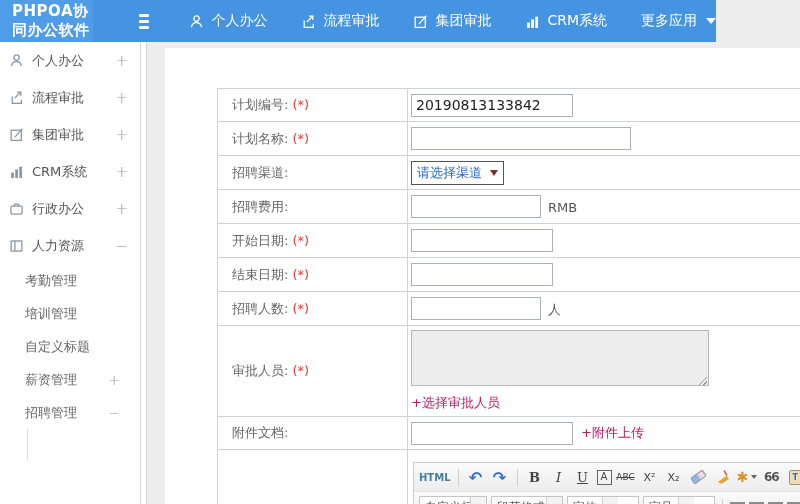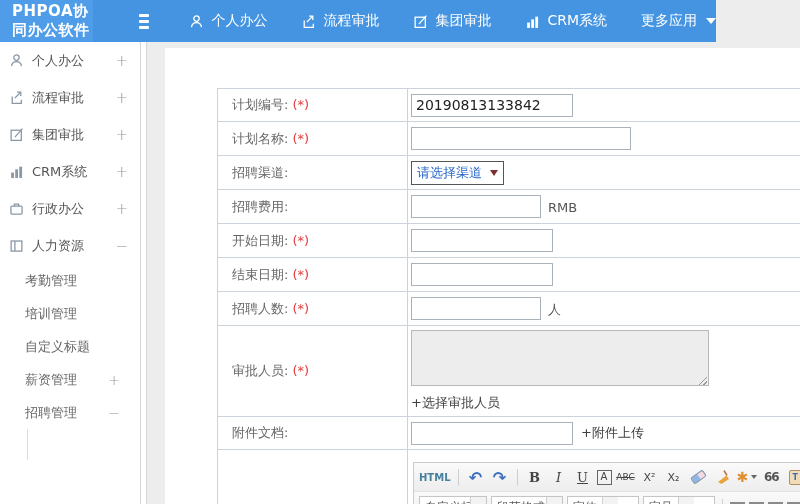--- a/index.html
+++ b/index.html
@@ -48,21 +48,21 @@
   .w-code { width:162px; } .w-name { width:220px; } .w-fee { width:130px; }
   .w-date { width:142px; } .w-num { width:130px; } .w-file { width:162px; }
   .suffix { margin-left:7px; color:#555; font-size:13px; }
   .sel { display:inline-flex; align-items:center; gap:8px; height:24px; border:1px solid #555; background:#fff; padding:0 5px; color:#2766c8; font-size:13px; cursor:pointer; }
   .sel .sel-caret { width:0; height:0; border-left:4px solid transparent; border-right:4px solid transparent; border-top:6px solid #7a3030; }
   .ta-wrap { position:relative; display:inline-block; }
   .ta { width:298px; height:56px; background:#ededed; border:1px solid #b9b9b9; resize:none; font-family:inherit; }
   .ta-grip { position:absolute; right:2px; bottom:4px; width:9px; height:9px;
       background:repeating-linear-gradient(-45deg, transparent 0 2px, #999 2px 3px);
       clip-path:polygon(100% 0, 100% 100%, 0 100%); }
-  .lnk { color:#404040; font-size:13px; text-decoration:none; cursor:pointer;text-align:right; }
+  .lnk { color:#be185d; font-size:13px; text-decoration:none; cursor:pointer;text-align:right; }
   .link-row { margin-top:5px; }
   .file-cell { display:flex; align-items:center; gap:8px; }
 
   
   .editor { margin:8px 0 0 2px; width:600px; border:1px solid #ccc; background:#fff; }
   .tb { display:flex; align-items:center; gap:4px; padding:4px 5px; background:linear-gradient(#fafafa,#ededed); white-space:nowrap; }
   .tb.row2 { border-top:1px solid #e3e3e3; }
   .vsep { width:1px; height:17px; background:#cfcfcf; margin:0 3px; flex:none; }
   .tbtn { min-width:20px; height:20px; display:inline-flex; align-items:center; justify-content:center; font-size:12px; color:#444; cursor:pointer; flex:none; }
   .t-html { font-size:10px; font-weight:bold; color:#47809e; letter-spacing:0; }

